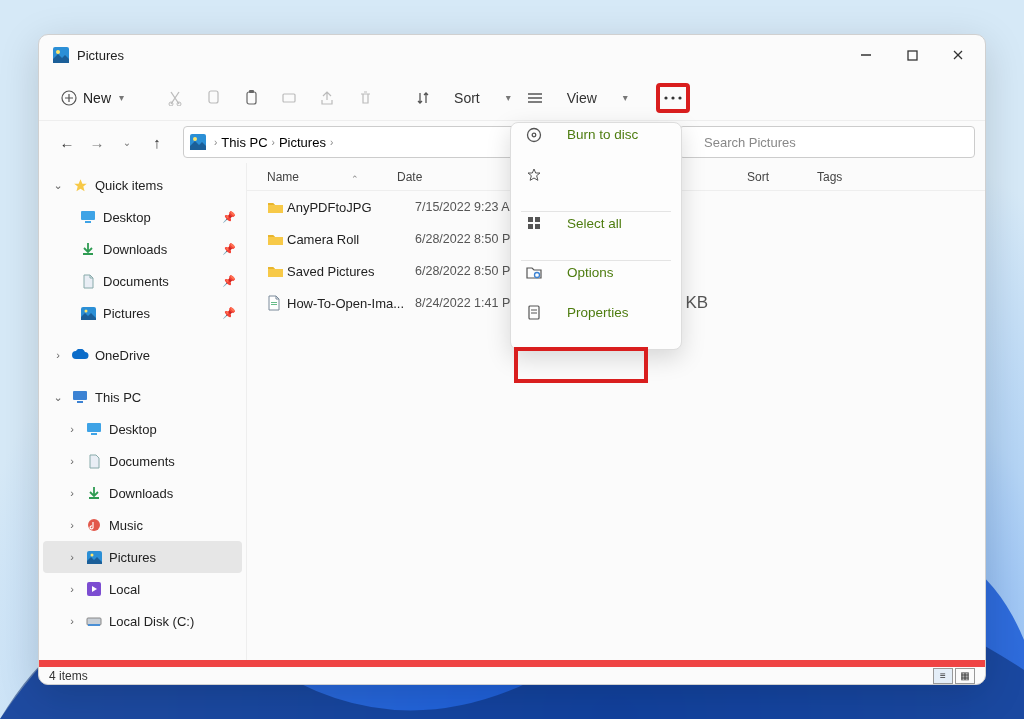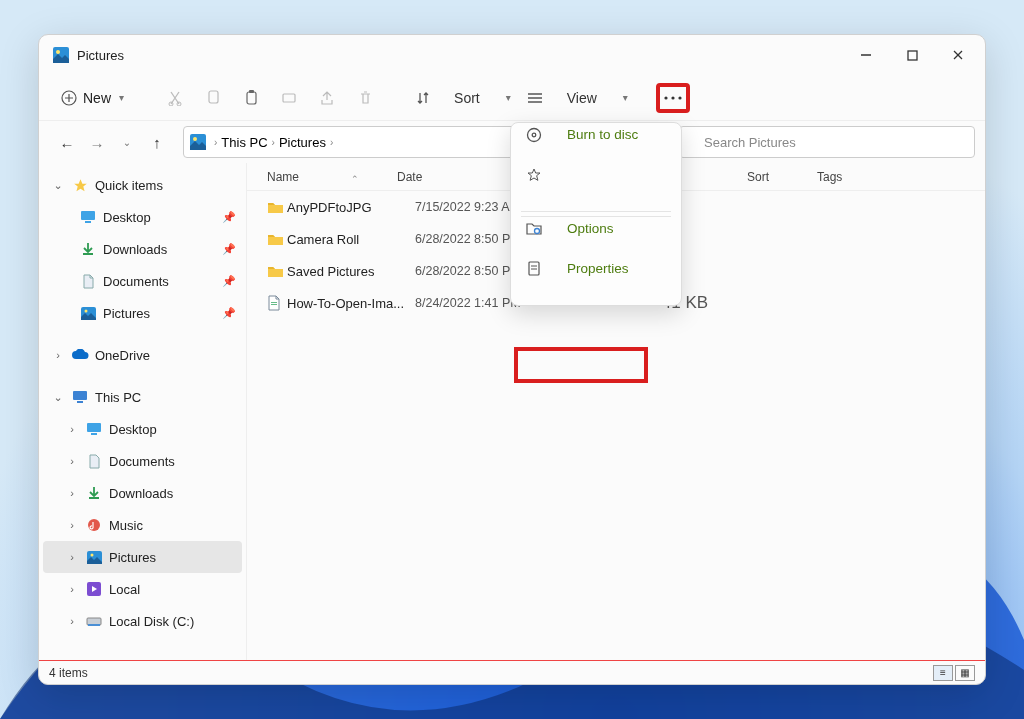--- a/index.html
+++ b/index.html
@@ -39,21 +39,21 @@
   .col-name { width:130px; display:flex; align-items:flex-end; gap:22px; }
   .col-date { width:170px; }
   .col-type { width:80px; }
   .col-size { width:70px; }
   .col-tags { width:60px; }
   .filerow { height:32px; display:flex; align-items:center; font-size:13px; color:#222; padding-left:20px; }
   .fileicon { width:20px; display:flex; align-items:center; }
   .filename { width:128px; white-space:nowrap; overflow:hidden; text-overflow:ellipsis; }
   .filedate { width:170px; color:#555; font-size:12.5px; }
   .filesize { width:230px; text-align:center; color:#555; font-size:17px; padding-right:30px;}
-  .statusbar { height:24px; border-top:1px solid #ef4444; display:flex; align-items:center; padding:0 10px; font-size:12px; color:#333; }
+  .statusbar { height:24px; border-top:7px solid #ef4444; display:flex; align-items:center; padding:0 10px; font-size:12px; color:#333; }
   .viewtoggle { margin-left:auto; display:flex; gap:2px; }
   .vt { width:20px; height:16px; border:1px solid #999; display:flex; align-items:center; justify-content:center; font-size:10px;}
   
   .ctxmenu { position:absolute; left:471px; top:87px; width:172px; background:#fdfdfd; border:1px solid #ddd; border-radius:8px; box-shadow:0 8px 24px rgba(0,0,0,.15); padding:4px 0; z-index:10; font-size:13.5px; }
   .ctxitem { height:40px; display:flex; align-items:flex-start; gap:24px; padding:0 14px; color:#4d7c0f; }
   .ctxsep { height:1px; background:#e4e4e4; margin:4px 10px; }
   .ctxicon { width:18px; display:flex; align-items:center; justify-content:center; color:#555; }
   .options-hl { position:absolute; left:475px; top:312px; width:134px; height:36px; border:4px solid #d91e1e; z-index:20; pointer-events:none; }
   svg { display:block; }
 </style>
@@ -421,20 +421,31 @@
       <span>Burn to disc</span>
     </div>
     <div class="ctxitem">
       <span class="ctxicon">
           <svg width="16" height="16" viewBox="0 0 24 24">
             <path d="M12 3 L14.5 9 L21 9 L16 13 L17.8 20 L12 16.5 L6.2 20 L8 13 L3 9 L9.5 9 Z" fill="none" stroke="#555" stroke-width="1.5"></path>
           </svg>
         </span>
     </div>
     <div class="ctxsep"></div>
+    <div class="ctxitem">
+      <span class="ctxicon">
+          <svg width="14" height="14">
+            <rect x="1" y="1" width="5" height="5" fill="#555"></rect>
+            <rect x="8" y="1" width="5" height="5" fill="#555"></rect>
+            <rect x="1" y="8" width="5" height="5" fill="#555"></rect>
+            <rect x="8" y="8" width="5" height="5" fill="#555"></rect>
+          </svg>
+        </span>
+      <span>Select all</span>
+    </div>
     <div class="ctxsep"></div>
     <div class="ctxitem">
       <span class="ctxicon">
           <svg width="16" height="14">
             <path d="M1 3 H6 L8 5 H15 V13 H1 Z" fill="none" stroke="#555" stroke-width="1.2"></path>
             <circle cx="11" cy="10" r="2.5" fill="none" stroke="#3b82d3" stroke-width="1.3"></circle>
           </svg>
         </span>
       <span>Options</span>
     </div>

